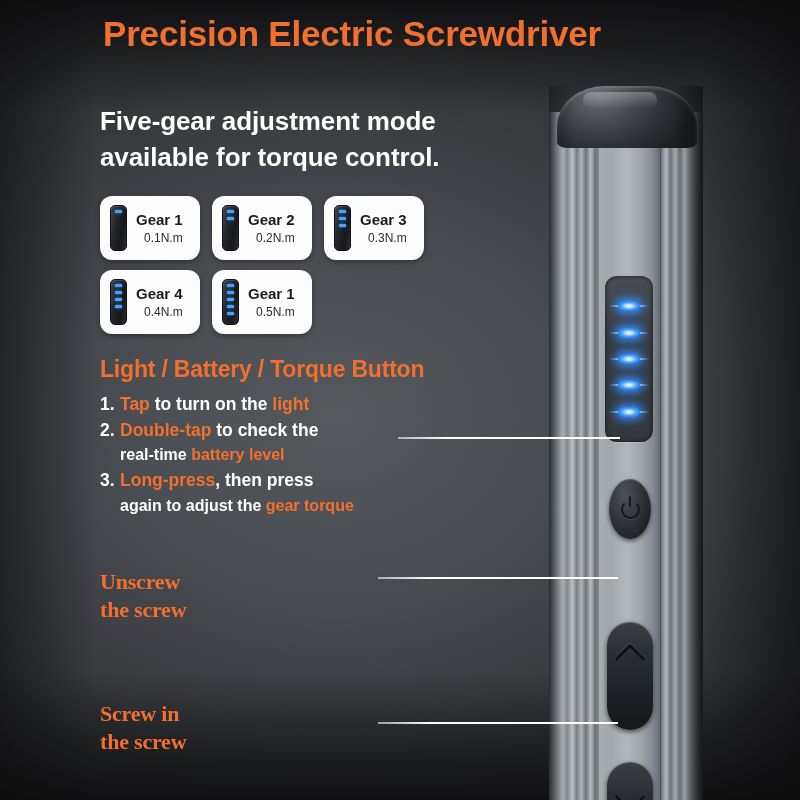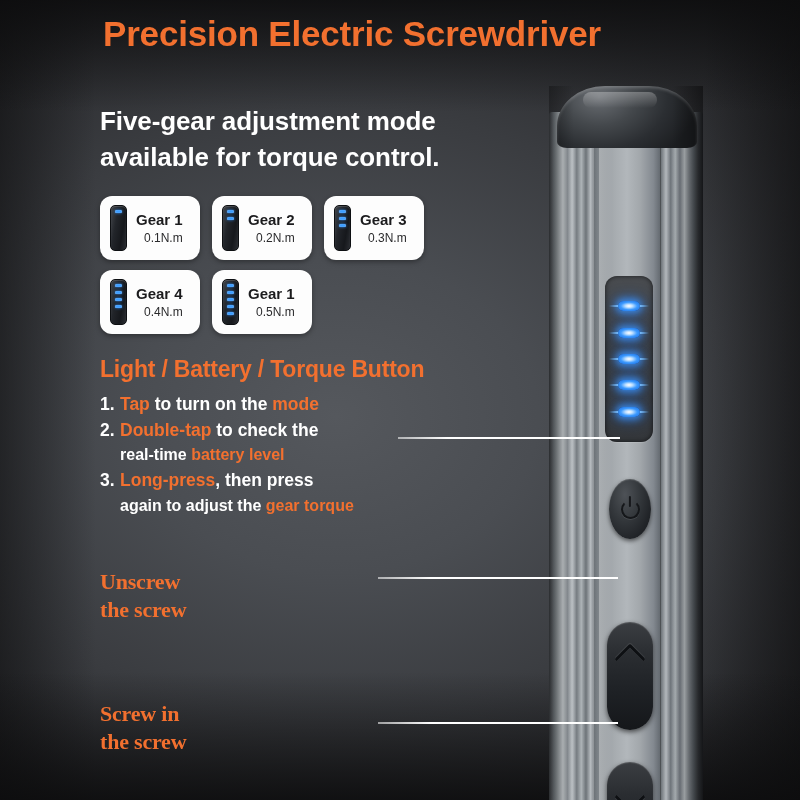--- a/index.html
+++ b/index.html
@@ -303,21 +303,21 @@
           <div class="gear-val">0.5N.m</div>
         </div>
       </div>
     </div>
 
   <div class="sec-head">Light / Battery / Torque Button</div>
 
   <div class="steps" id="steps-host">
       <div class="step">
         <span class="step-num">1.</span>
-        <span class="step-body"><span class="hl">Tap</span><span> to turn on the </span><span class="hl">mode</span></span>
+        <span class="step-body"><span class="hl">Tap</span><span> to turn on the </span><span class="hl">light</span></span>
       </div>
       <div class="step">
         <span class="step-num">2.</span>
         <span class="step-body"><span class="hl">Double-tap</span><span> to check the</span></span>
       </div>
       <div class="step-cont"><span>real-time </span><span class="hl">battery level</span></div>
       <div class="step">
         <span class="step-num">3.</span>
         <span class="step-body"><span class="hl">Long-press</span><span>, then press</span></span>
       </div>

